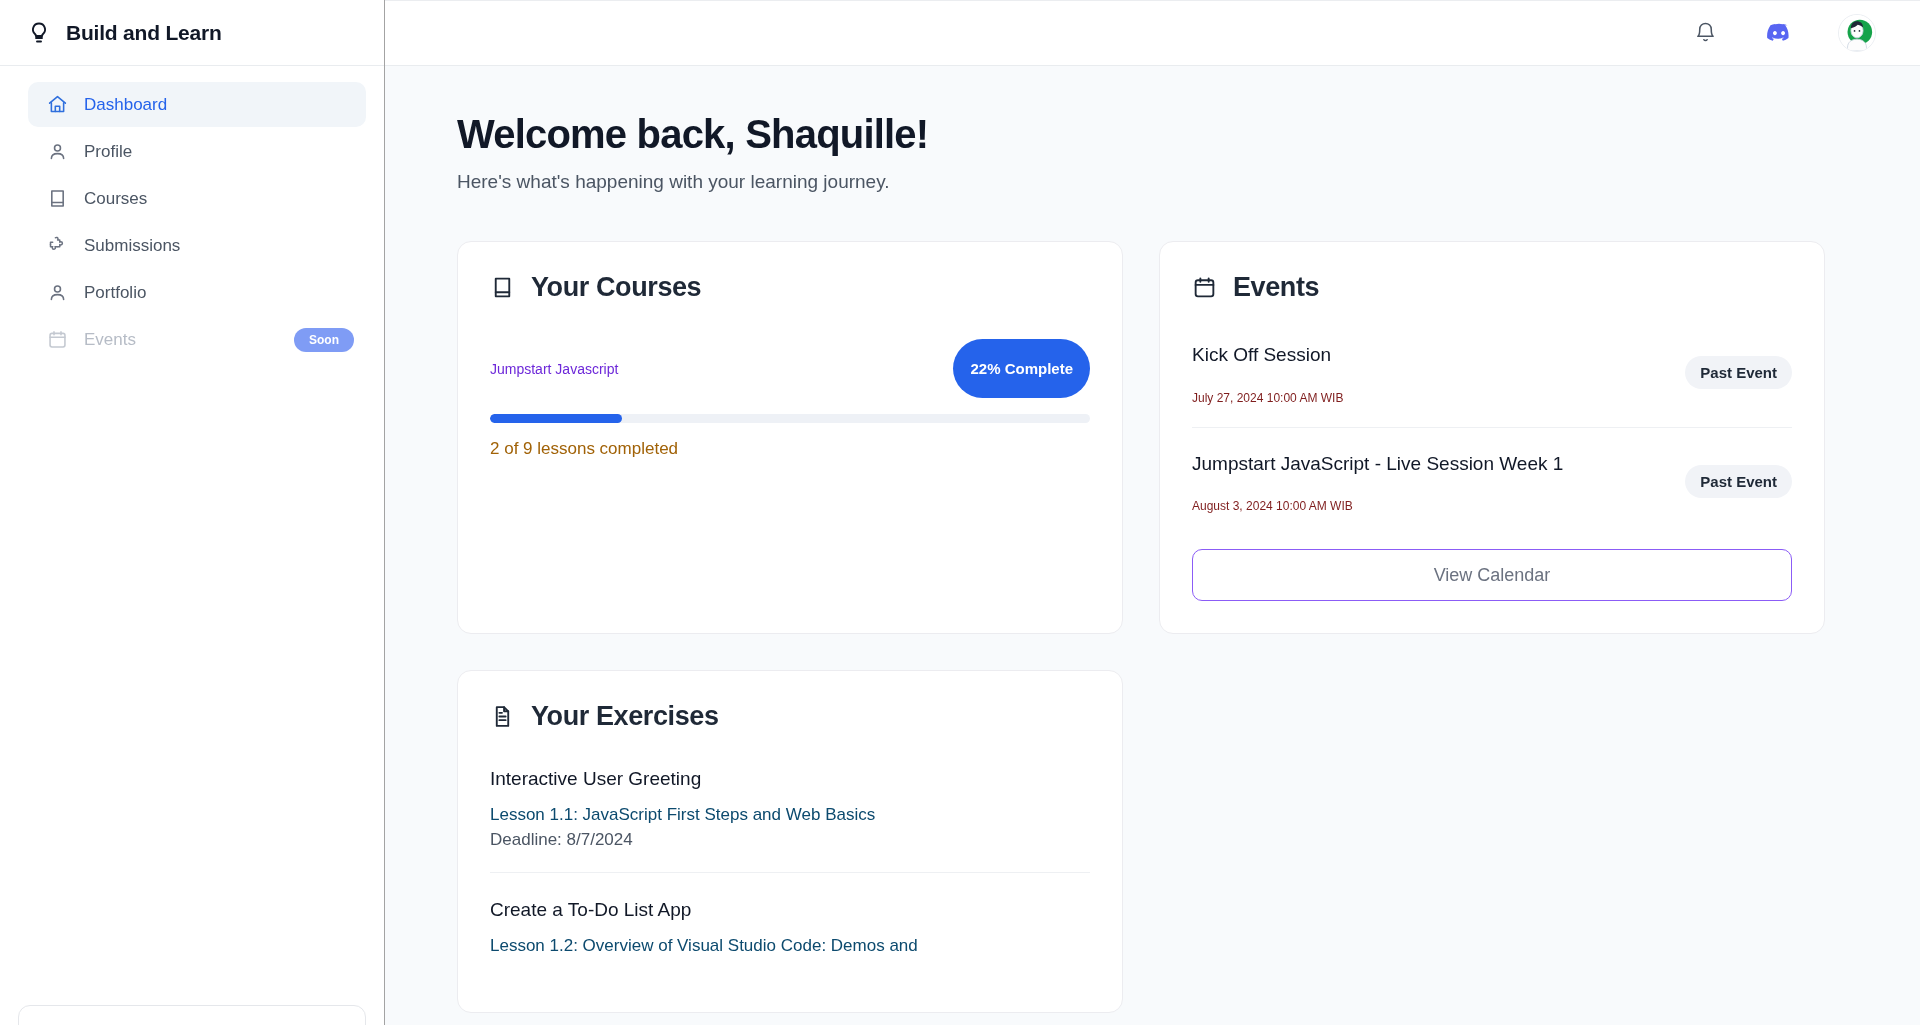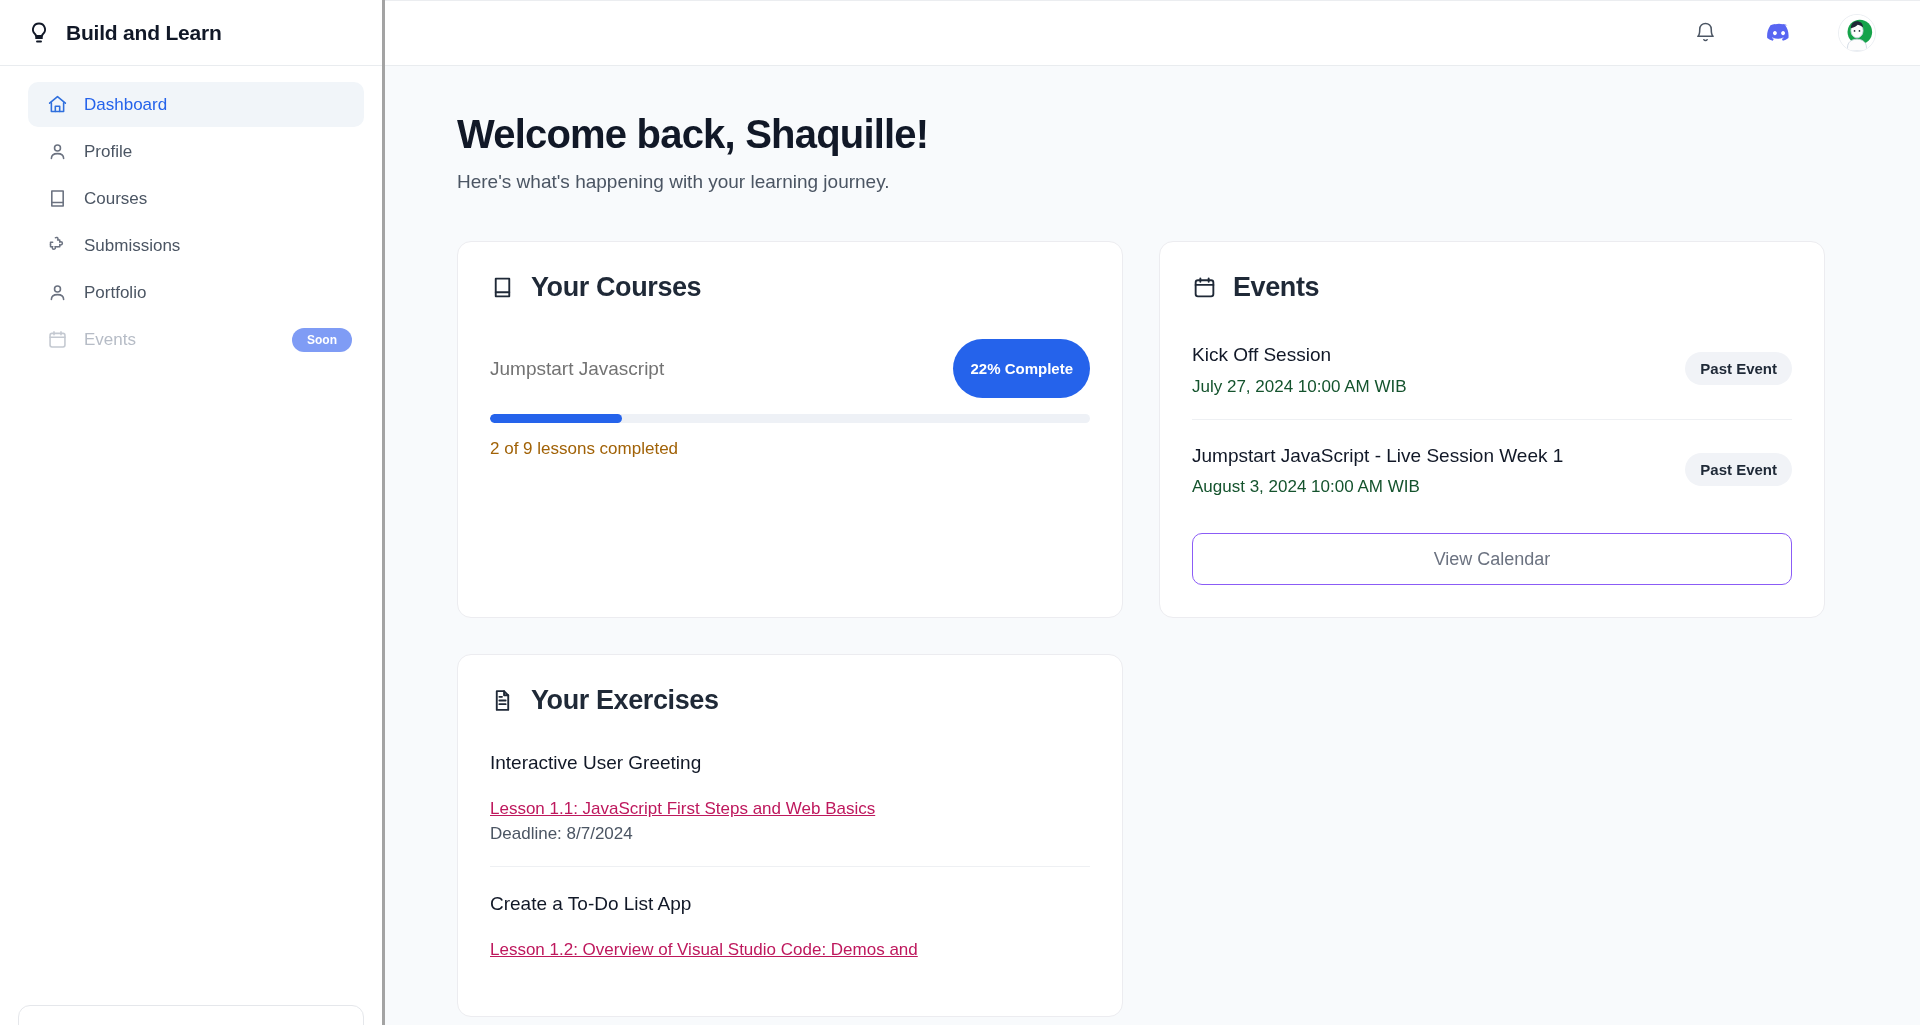--- a/index.html
+++ b/index.html
@@ -10,21 +10,21 @@
     font-family: "Liberation Sans", sans-serif;
     -webkit-font-smoothing: antialiased;
   }
   .app { display: flex; width: 1920px; height: 1025px; }
 
   
   .sidebar {
     width: 385px; flex: 0 0 385px;
     height: 1025px;
     background: #ffffff;
-    border-right: 3px solid #a3a3a3;
+    border-right: 1px solid #a3a3a3;
     display: flex; flex-direction: column;
     position: relative;
   }
   .brand {
     height: 66px; flex: 0 0 66px;
     display: flex; align-items: center; gap: 14px;
     padding: 0 26px;
     border-bottom: 1px solid #e9ecef;
   }
   .brand-icon { width: 26px; height: 26px; display: flex; align-items: center; justify-content: center; color: #111827; }
@@ -104,56 +104,56 @@
   .card-courses { min-height: 362px; }
   .card-events { min-height: 362px; display: flex; flex-direction: column; }
   .card-exercises { min-height: 300px; margin-top: 36px; width: 666px; }
 
   .card-head { display: flex; align-items: center; gap: 16px; margin-bottom: 36px; }
   .card-head .c-ico { color: #1f2937; display: flex; align-items: center; }
   .card-title { font-size: 27px; font-weight: 700; color: #1f2937; letter-spacing: -0.4px; }
 
   
   .course-row { display: flex; align-items: center; justify-content: space-between; gap: 20px; }
-  .course-name { font-size: 19px; color: #737373; }
+  .course-name { font-size: 14px; color: #6d28d9; }
   .pct-badge {
     background: #2563eb; color: #ffffff;
     font-size: 15px; font-weight: 700;
     padding: 21px 17px; border-radius: 999px; white-space: nowrap;
   }
   .progress-track {
     margin-top: 16px; height: 9px; width: 100%;
     background: #eef1f6; border-radius: 999px; overflow: hidden;
   }
   .progress-fill { height: 100%; background: #2563eb; border-radius: 999px; }
   .lessons-text { margin-top: 16px; font-size: 17px; color: #a16207; }
 
   
   .event-list { display: flex; flex-direction: column; }
   .event-item { display: flex; align-items: center; justify-content: space-between; gap: 18px; padding: 2px 0 22px 0; }
   .event-item + .event-item { border-top: 1px solid #eef0f3; padding-top: 22px; }
   .event-name { font-size: 19px; color: #111827; font-weight: 400; line-height: 1.45; max-width: 430px; }
-  .event-date { font-size: 17px; color: #14532d; margin-top: 8px; }
+  .event-date { font-size: 12px; color: #7f1d1d; margin-top: 22px; }
   .past-badge {
     background: #f1f3f7; color: #1f2937;
     font-size: 15px; font-weight: 600;
     padding: 8px 15px; border-radius: 999px; white-space: nowrap;
   }
   .view-cal {
     margin-top: 14px;
     border: 1px solid #8b5cf6; border-radius: 10px;
     height: 52px; display: flex; align-items: center; justify-content: center;
     font-size: 18px; color: #6b7280; cursor: pointer; background: #ffffff;
   }
 
   
   .ex-item { padding: 0 0 22px 0; }
   .ex-item + .ex-item { border-top: 1px solid #eef0f3; padding-top: 26px; }
   .ex-title { font-size: 19px; color: #111827; }
-  .ex-meta { font-size: 17px; color: #be185d; margin-top: 22px; line-height: 1.5; text-decoration: underline; }
+  .ex-meta { font-size: 17px; color: #0c4a6e; margin-top: 12px; line-height: 1.5; }
   .ex-dead { font-size: 17px; color: #4b5563; margin-top: 2px; }
 </style>
 </head>
 <body>
 
 <div class="app">
 
   <aside class="sidebar">
 
     <div class="brand">

